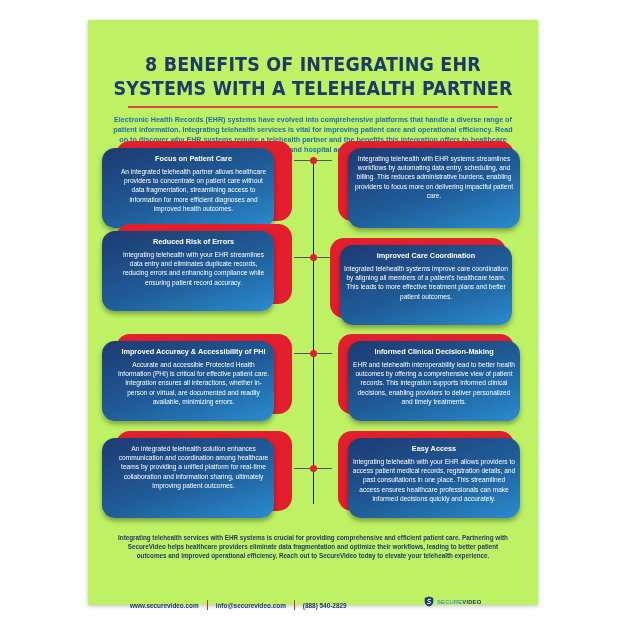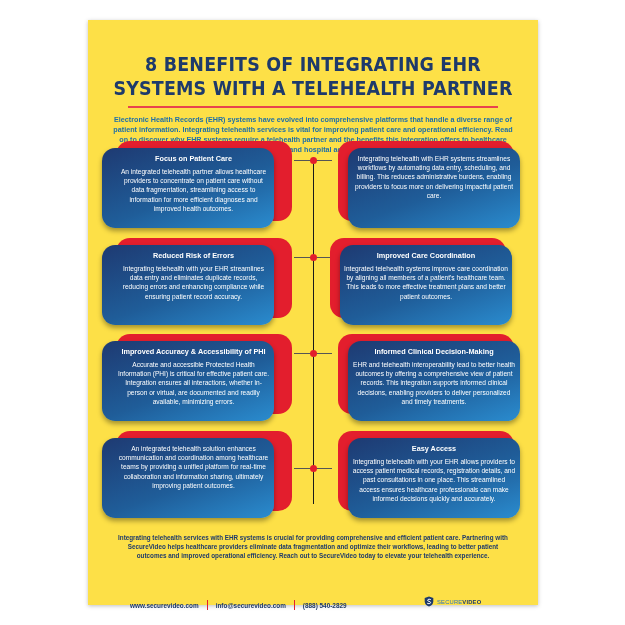--- a/index.html
+++ b/index.html
@@ -2,21 +2,21 @@
 <html><head>
 <meta charset="utf-8">
 <style>
   html, body { margin:0; padding:0; }
   body {
     width:625px; height:625px; background:#ffffff; position:relative; overflow:hidden;
     font-family:"Liberation Sans", sans-serif;
   }
   .page {
     position:absolute; left:88px; top:20px; width:450px; height:585px;
-    background:#fde047;
+    background:#bef264;
     box-shadow: 0 1px 4px rgba(0,0,0,0.25);
   }
   .title {
     position:absolute; left:0; top:32px; width:450px; text-align:center;
     color:#1e3a6b; font-weight:bold; font-size:19px; line-height:24px; letter-spacing:0.2px;
     font-family:"DejaVu Sans", sans-serif;
     transform:scaleX(0.92);
   }
   .title-rule {
     position:absolute; left:40px; top:86px; width:370px; height:2px; background:#e8424d;
@@ -91,21 +91,21 @@
   </div>
   <div class="connector" style="left:206px; top:140px; width:38px;"></div>
   <div class="dot" style="left:222px; top:137px;"></div>
   <div class="card-wrap right" style="left:260px; top:121px;">
     <div class="card-red"></div>
     <div class="card">
       <div class="card-body">Integrating telehealth with EHR systems streamlines workflows by automating data entry, scheduling, and billing. This reduces administrative burdens, enabling providers to focus more on delivering impactful patient care.</div>
     </div>
   </div>
 
-  <div class="card-wrap left" style="left:14px; top:218px;">
+  <div class="card-wrap left" style="left:14px; top:204px;">
     <div class="card-red"></div>
     <div class="card">
       <div class="card-title">Reduced Risk of Errors</div>
       <div class="card-body">Integrating telehealth with your EHR streamlines data entry and eliminates duplicate records, reducing errors and enhancing compliance while ensuring patient record accuracy.</div>
     </div>
   </div>
   <div class="connector" style="left:206px; top:237px; width:38px;"></div>
   <div class="dot" style="left:222px; top:234px;"></div>
   <div class="card-wrap right" style="left:252px; top:218px;">
     <div class="card-red"></div>

